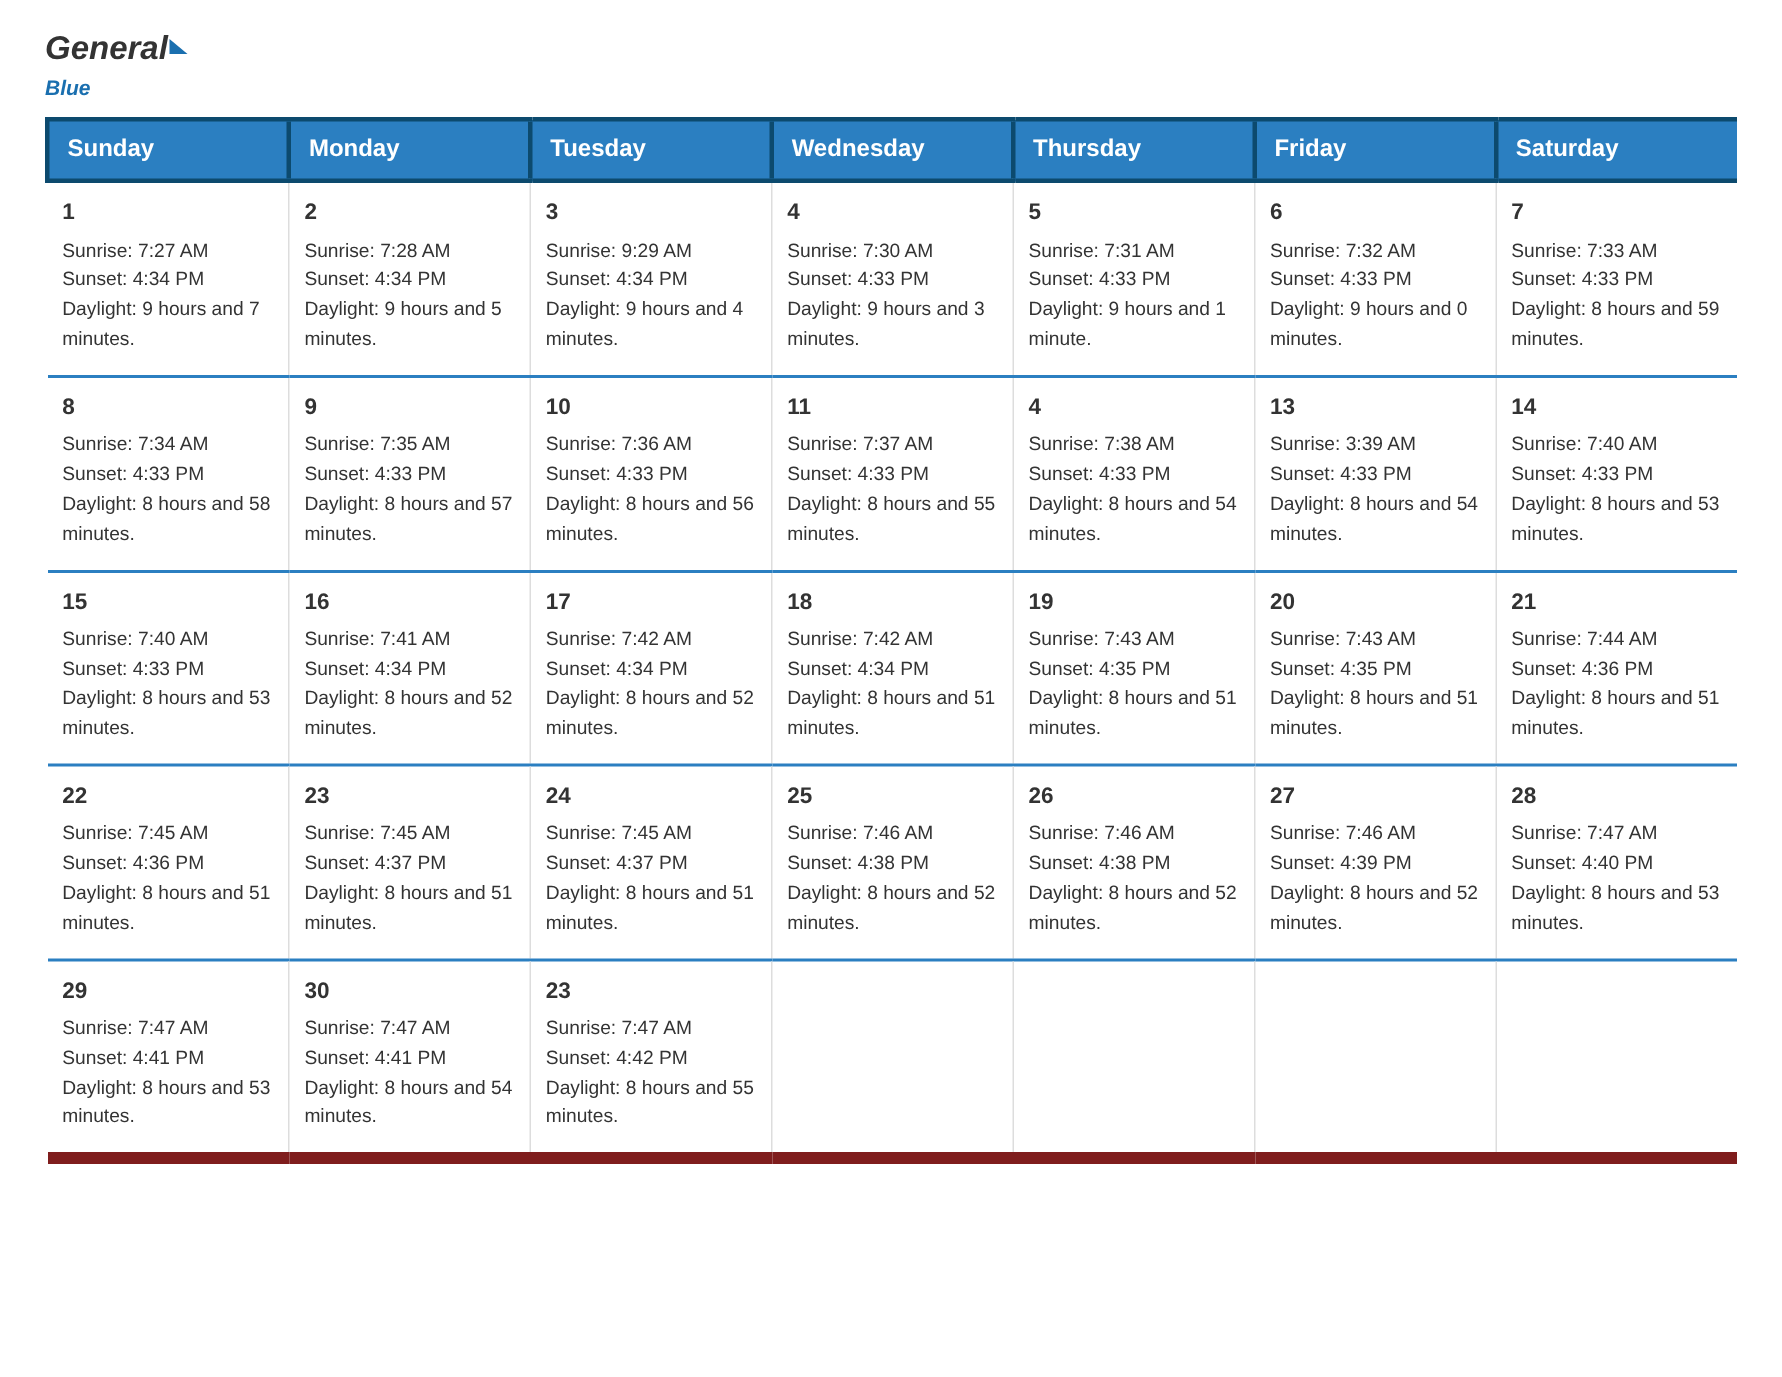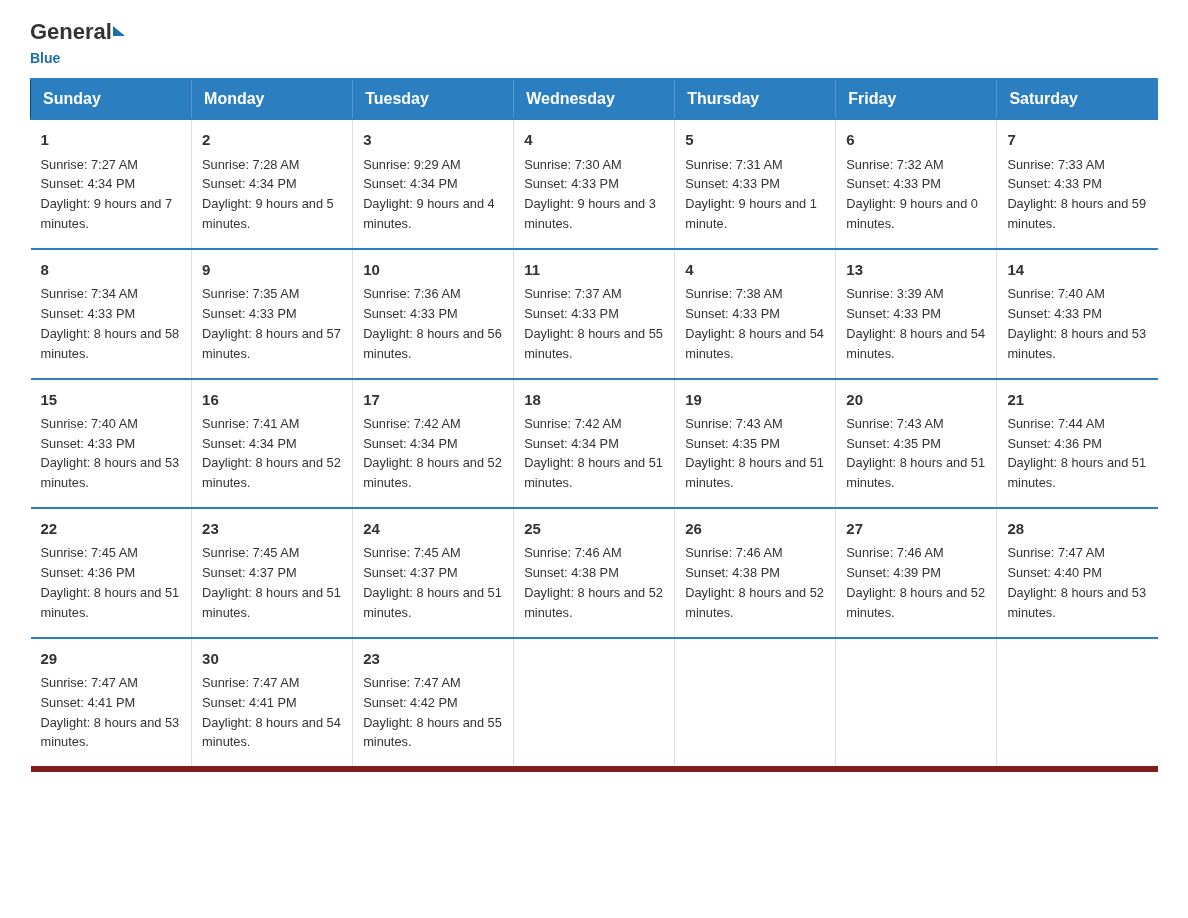--- a/index.html
+++ b/index.html
@@ -8,20 +8,21 @@
       background: #fff;
       padding: 20px 30px;
       width: 1188px;
       min-height: 918px;
     }
     .header {
       display: flex;
       justify-content: space-between;
       align-items: center;
       margin-bottom: 10px;
+      font-style: italic;
     }
     .logo {
       display: flex;
       align-items: center;
       font-size: 22px;
       font-weight: bold;
       color: #333;
     }
     .title-block {
       text-align: right;
@@ -42,35 +43,35 @@
       border-collapse: collapse;
       margin-top: 10px;
     }
     thead tr th {
       background-color: #2b7fc1;
       color: #fff;
       font-size: 16px;
       font-weight: bold;
       padding: 10px 10px;
       text-align: left;
-      border: 1px solid #0c4a6e;
+      border: 3px solid #0c4a6e;
       margin-left: 41px;
     }
     tbody tr td {
       vertical-align: top;
       padding: 8px 10px;
       font-size: 13px;
       color: #333;
       border: 1px solid #ccc;
       border-top: 2px solid #2b7fc1;
       min-height: 90px;
       width: 14.28%;
     }
     tbody tr:last-child td {
-      border-bottom: 6px solid #7f1d1d;
+      border-bottom: 8px solid #7f1d1d;
     }
     
     tbody tr td + td {
       border-left: 1px solid #ccc;
     }
     
     tbody tr td {
       border-top: 2px solid #2b7fc1;
       border-bottom: none;
       border-left: none;

